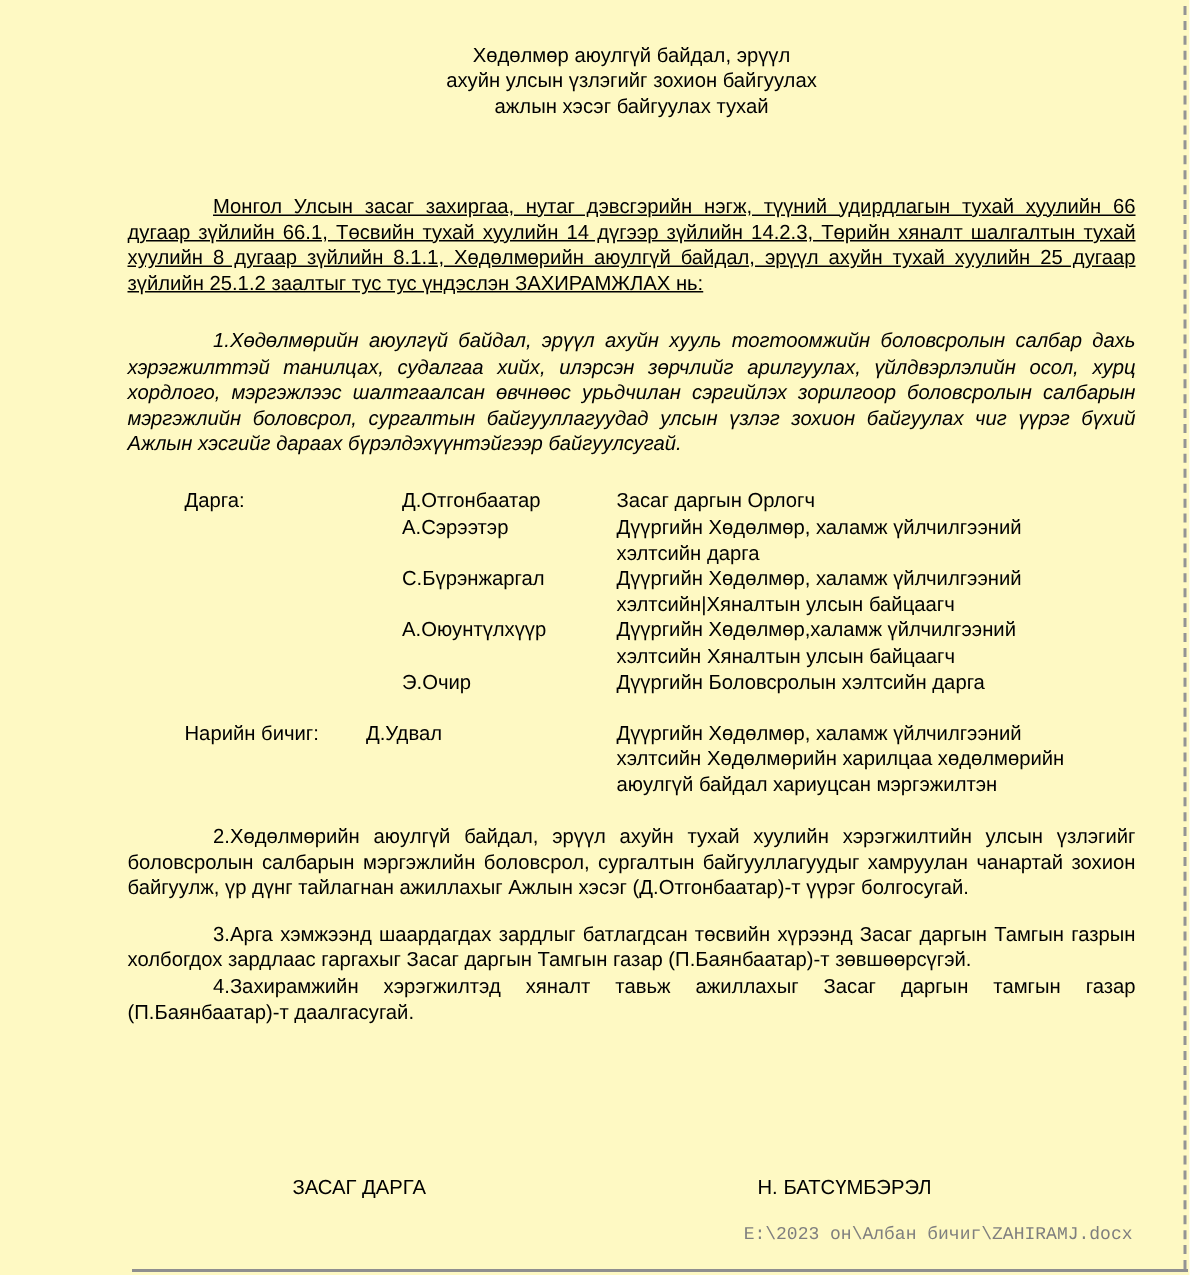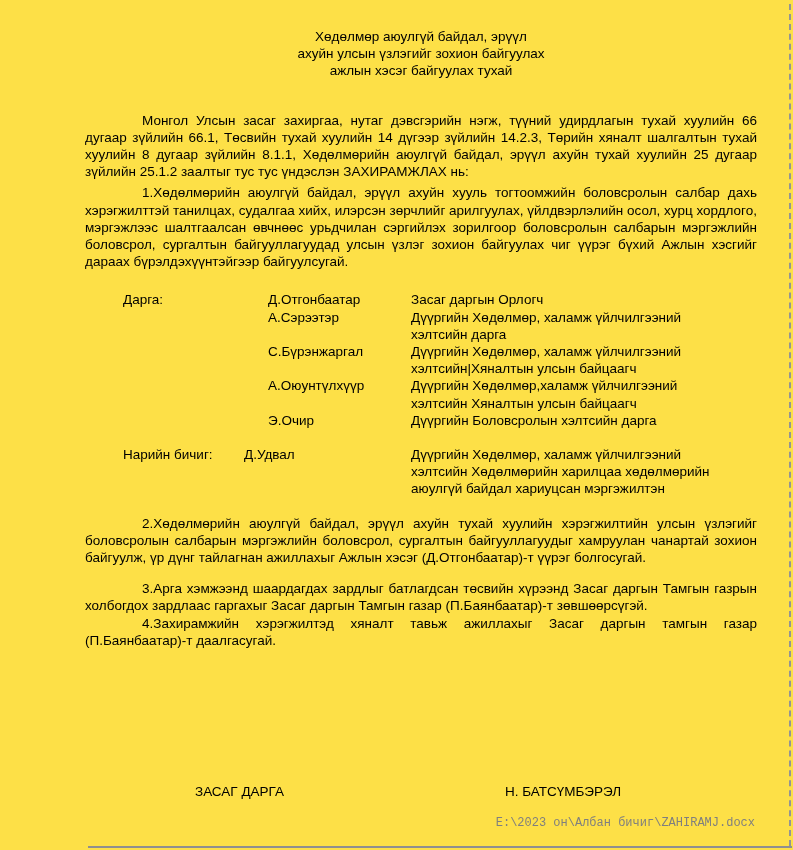--- a/index.html
+++ b/index.html
@@ -1,21 +1,21 @@
 <!DOCTYPE html>
 <html><head>
 <meta charset="utf-8">
 <style>
   * { margin: 0; padding: 0; box-sizing: border-box; }
   html, body { background: #ffffff; }
   .page {
     position: relative;
     width: 793px;
     height: 850px;
-    background: #fde047;
+    background: #fef9c3;
     color: #000000;
     font-family: "Liberation Sans", "DejaVu Sans", sans-serif;
     font-size: 13.5px;
     line-height: 17.2px;
     overflow: hidden;
   }
   
   .right-border {
     position: absolute;
     top: 4px;
@@ -39,22 +39,22 @@
     top: 0;
   }
   .title-block {
     padding-top: 28px;
     text-align: center;
   }
   .para {
     text-align: justify;
     text-indent: 57px;
   }
-  .para.intro  { margin-top: 32px; }
-  .para.item1  { margin-top: 4px; }
+  .para.intro  { margin-top: 49px; text-decoration: underline; }
+  .para.item1  { margin-top: 21px; font-style: italic; }
   .para.item2  { margin-top: 17px; }
   .para.item3  { margin-top: 14px; }
   .para.item4  { margin-top: 0; }
   .members {
     margin-top: 21px;
     margin-left: 38px; 
   }
   .member-row {
     display: grid;
     grid-template-columns: 145px 143px 305px;

